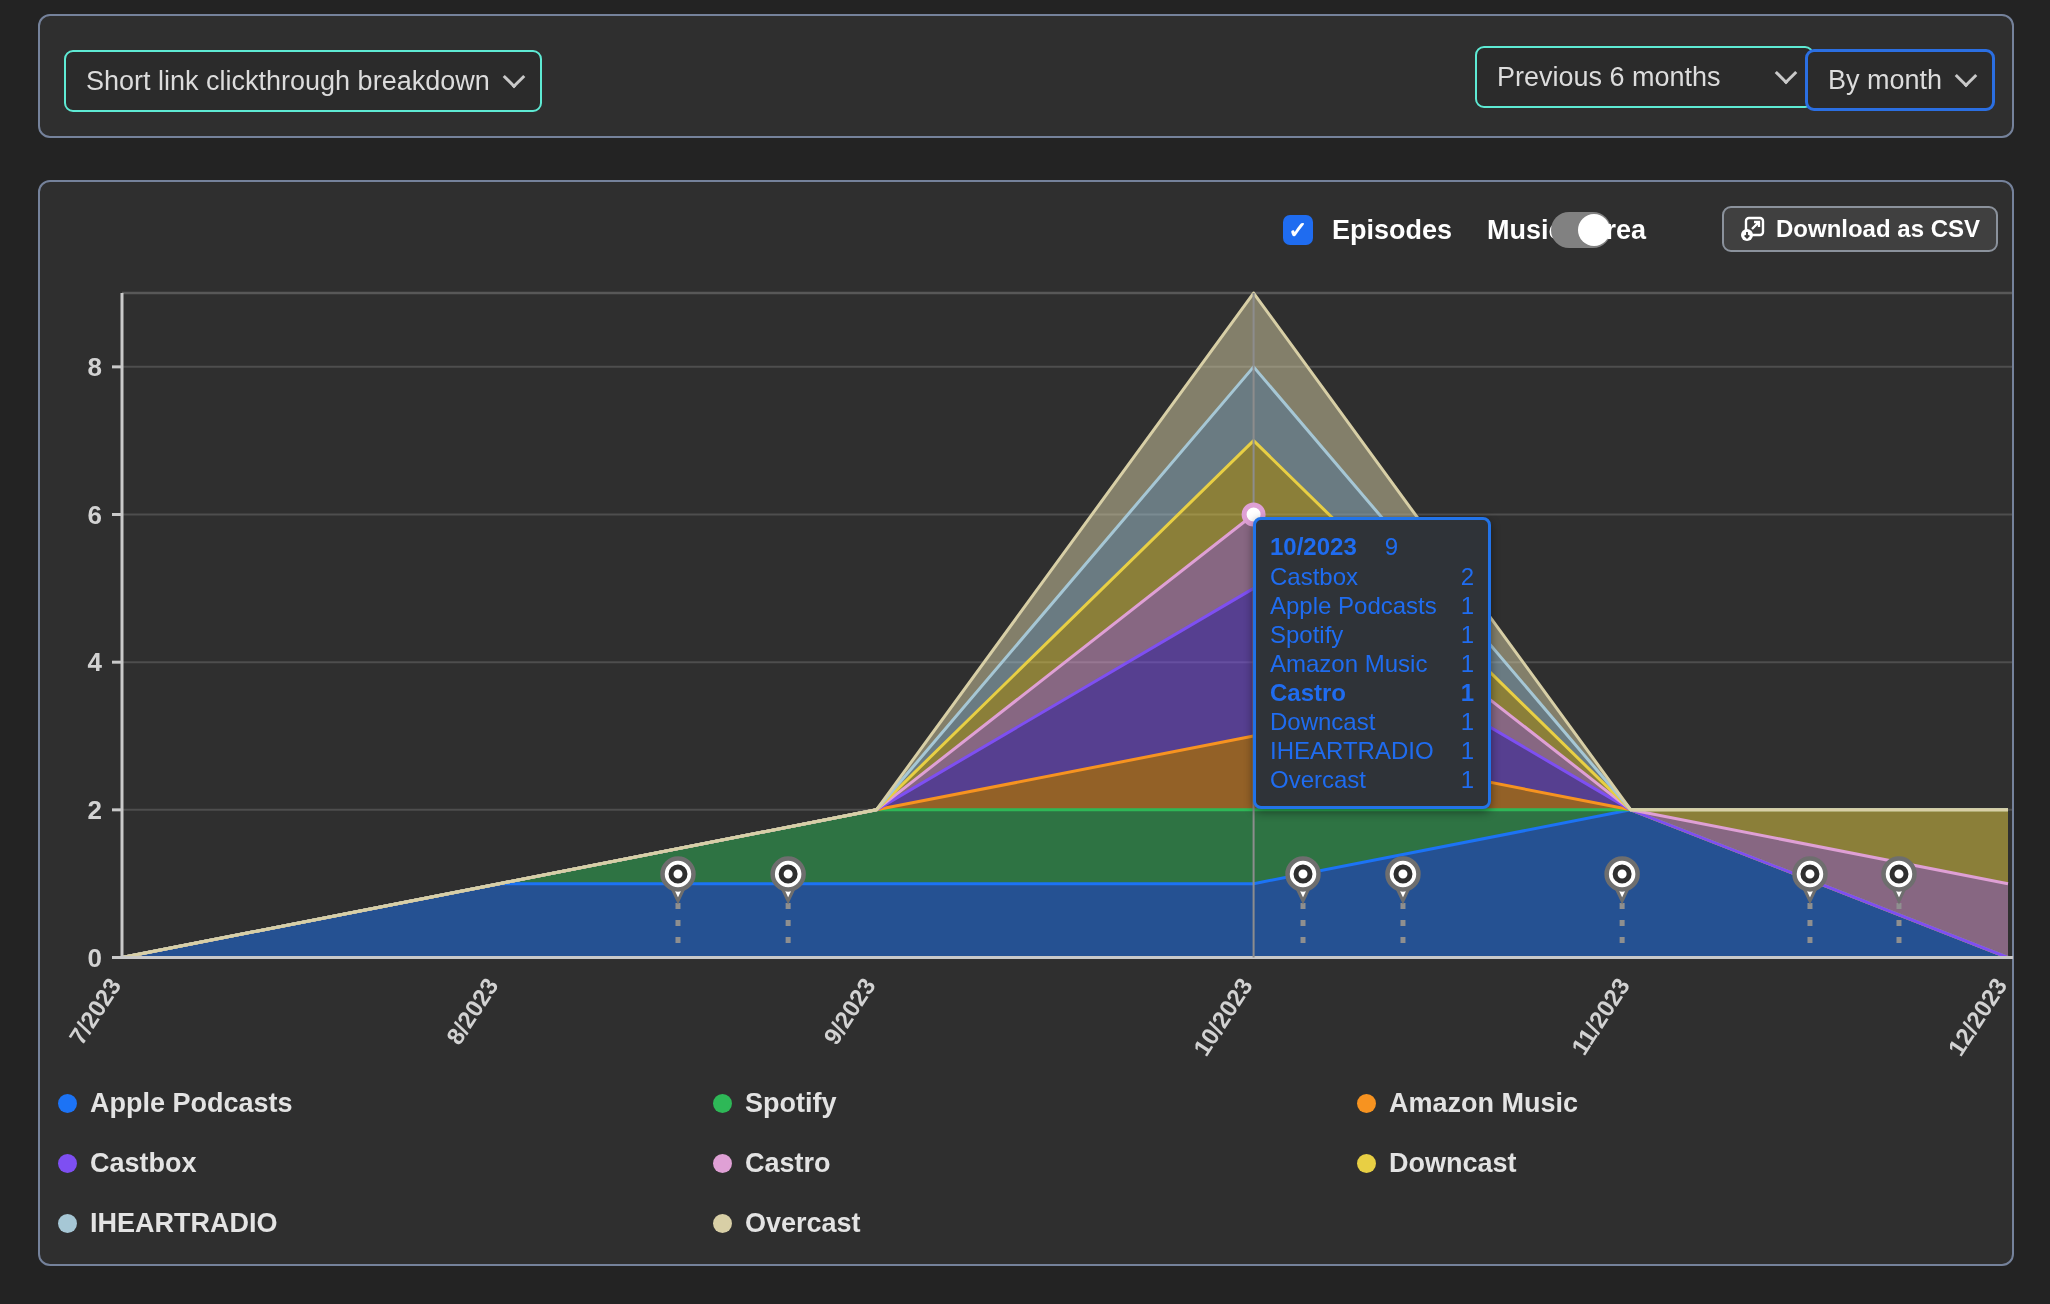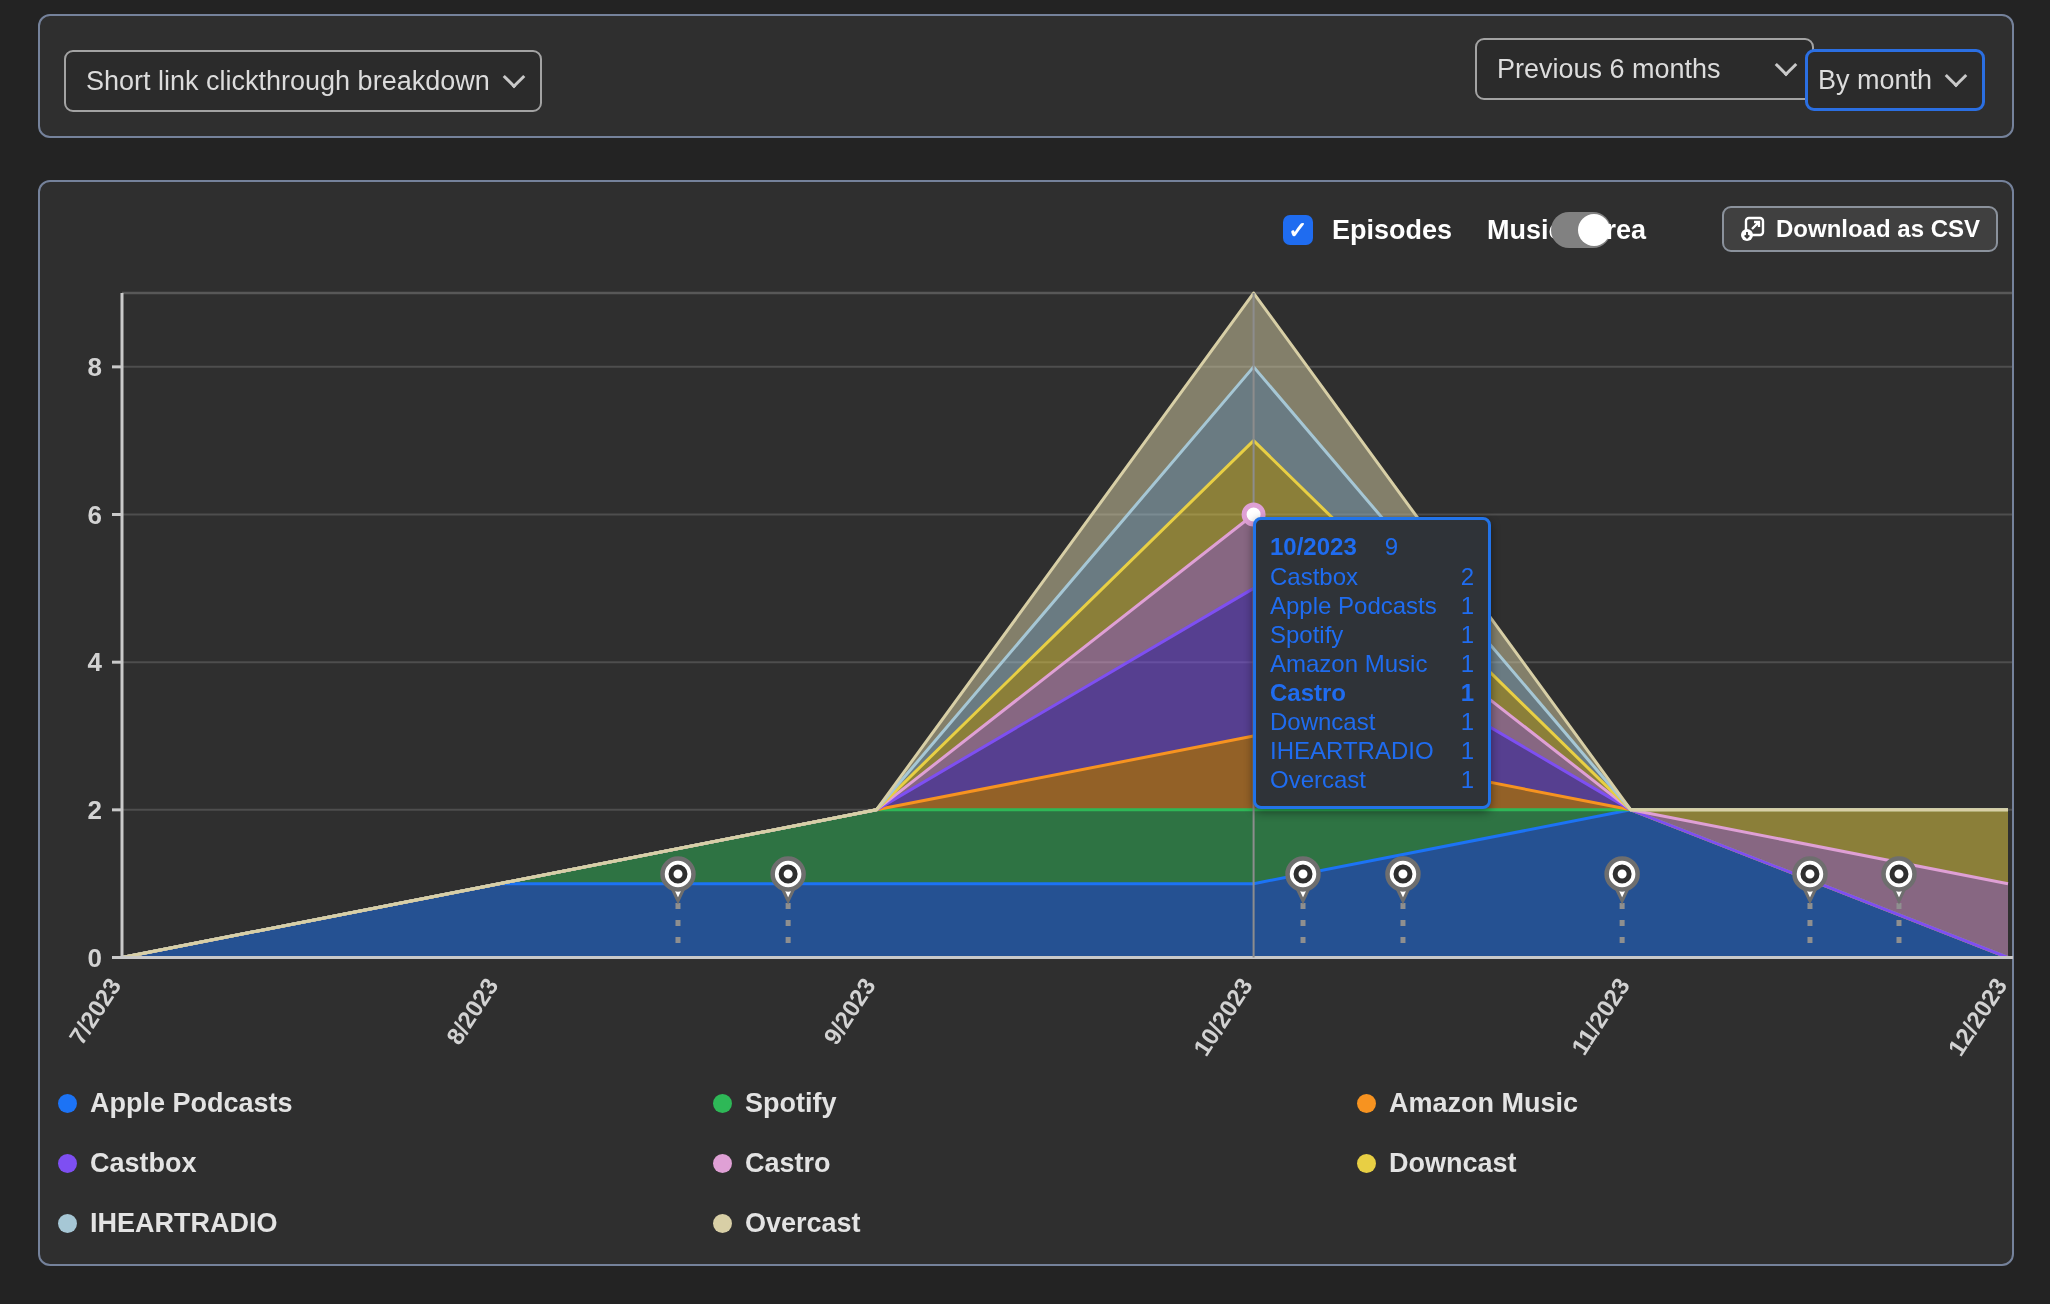--- a/index.html
+++ b/index.html
@@ -5,25 +5,25 @@
   html,body{margin:0;padding:0;}
   body{
     width:2050px;height:1304px;background:#232323;position:relative;overflow:hidden;
     font-family:"Liberation Sans",sans-serif;color:#e8e8e8;
   }
   .card{position:absolute;background:#2f2f2f;border:2px solid #75829b;border-radius:12px;box-sizing:border-box;}
   #topbar{left:38px;top:14px;width:1976px;height:124px;}
   #chartcard{left:38px;top:180px;width:1976px;height:1086px;}
 
   .dropdown{
-    position:absolute;height:62px;box-sizing:border-box;border:2px solid #a3a3a3;border-radius:9px;
+    position:absolute;height:62px;box-sizing:border-box;border:2px solid #5eead4;border-radius:9px;
     background:#2b2b2b;display:flex;align-items:center;padding:0 18px 0 20px;
     font-size:27px;color:#dcdcdc;cursor:pointer;white-space:nowrap;
   }
-  .dropdown.focused{border:3px solid #2b6fe2;padding-left:10px;}
+  .dropdown.focused{border:3px solid #2b6fe2;}
   .chev{display:inline-block;width:13px;height:13px;border-right:3px solid #c9c9c9;border-bottom:3px solid #c9c9c9;
     transform:rotate(45deg);margin-left:16px;margin-top:-8px;flex:0 0 auto;}
 
   .ctl-label{position:absolute;top:213px;font-size:27px;font-weight:bold;color:#ffffff;line-height:34px;}
   #episodes-cb{position:absolute;left:1283px;top:215px;width:30px;height:30px;background:#1f6cf0;border-radius:7px;
     display:flex;align-items:center;justify-content:center;color:#fff;font-size:23px;font-weight:bold;cursor:pointer;}
   #mode-toggle{position:absolute;left:1551px;top:212px;width:60px;height:36px;background:#818181;border-radius:18px;cursor:pointer;}
   #mode-knob{position:absolute;right:1px;top:2px;width:32px;height:32px;background:#fff;border-radius:50%;}
   #csv-btn{position:absolute;left:1722px;top:206px;width:276px;height:46px;box-sizing:border-box;
     border:2px solid #8b929c;border-radius:9px;background:#404040;display:flex;align-items:center;justify-content:center;
@@ -49,21 +49,21 @@
   .lg-label{font-size:27px;font-weight:bold;color:#e3e3e3;white-space:nowrap;}
 </style>
 </head>
 <body>
 
 <div class="card" id="topbar">
   <div class="dropdown" style="left:24px;top:34px;">
     <span>Short link clickthrough breakdown</span>
     <span class="chev"></span>
   </div>
-  <div class="dropdown" style="left:1435px;top:22px;gap:41px;">
+  <div class="dropdown" style="left:1435px;top:30px;gap:41px;">
     <span>Previous 6 months</span>
     <span class="chev"></span>
   </div>
   <div class="dropdown focused" style="left:1765px;top:33px;">
     <span>By month</span>
     <span class="chev"></span>
   </div>
 </div>
 
 <div class="card" id="chartcard"></div>

